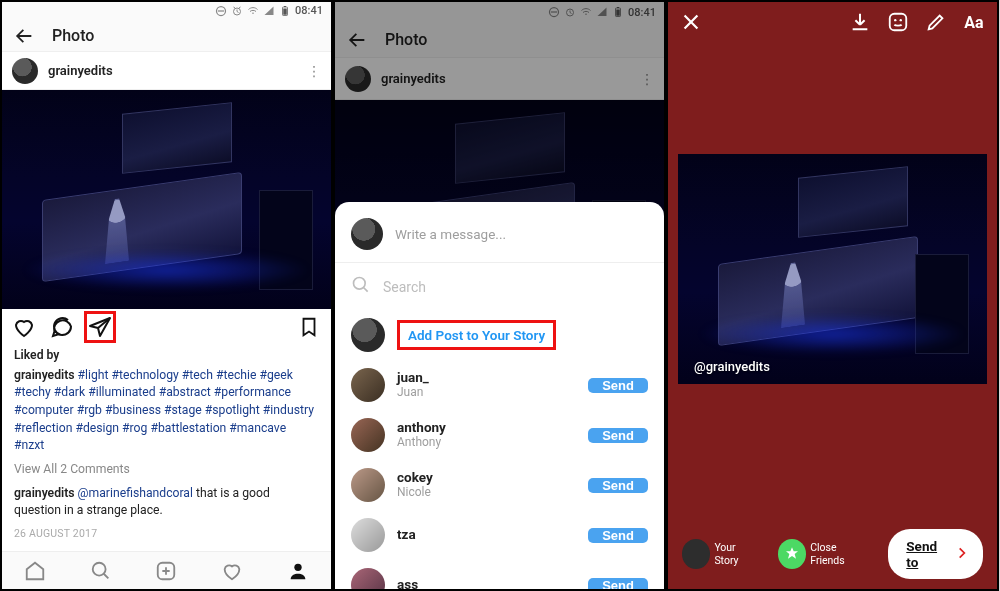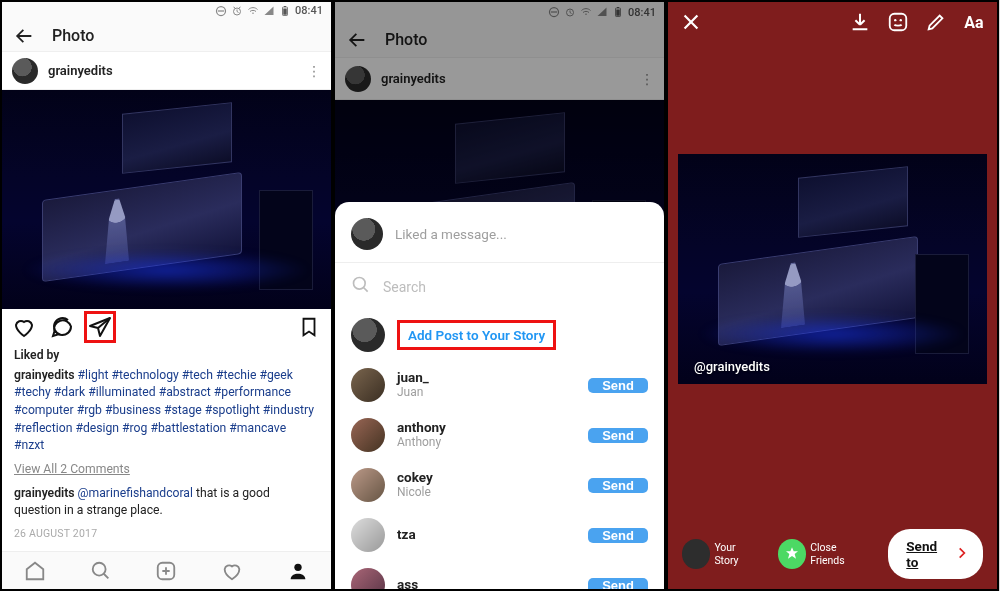--- a/index.html
+++ b/index.html
@@ -116,21 +116,21 @@
   }
   .actions .spacer { flex:1; }
   .icon24 { width:24px; height:24px; display:flex; align-items:center; justify-content:center; }
   .redbox { outline:3px solid #e11; outline-offset:1px; }
 
   
   .meta { padding: 2px 12px 10px; font-size:12.2px; line-height:1.45; color:#222; }
   .meta .likedby { font-weight:600; margin-bottom:2px; }
   .meta .caption .u { font-weight:600; color:#222; }
   .meta .hash { color:#1b3e8c;margin-top:7px; }
-  .meta .viewall { color:#888; margin: 6px 0; text-decoration: underline; }
+  .meta .viewall { color:#888; margin: 6px 0; }
   .meta .comment .at { color:#1b3e8c; }
   .meta .date { color:#aaa; font-size:10.5px; margin-top:6px; letter-spacing:.2px; }
 
   
   .bnav {
     margin-top:auto;
     height:42px;
     border-top:1px solid #eee;
     display:flex;
     justify-content:space-around;
@@ -425,21 +425,21 @@
       <div class="glow"></div>
   </div>
 
   <div class="p2-dim"></div>
 
   <div class="sheet">
     <div class="grab"></div>
 
     <div class="writerow">
       <div class="avatar" style="width:32px;height:32px"></div>
-      <span class="ph">Liked a message...</span>
+      <span class="ph">Write a message...</span>
     </div>
 
     <div class="searchrow">
       <span><svg viewBox="0 0 24 24" width="20" height="20">
             <circle cx="10" cy="10" r="7" fill="none" stroke="#bdbdbd" stroke-width="2"></circle>
             <path d="M20 20l-5-5" stroke="#bdbdbd" stroke-width="2"></path>
           </svg></span>
       <span>Search</span>
     </div>
 

